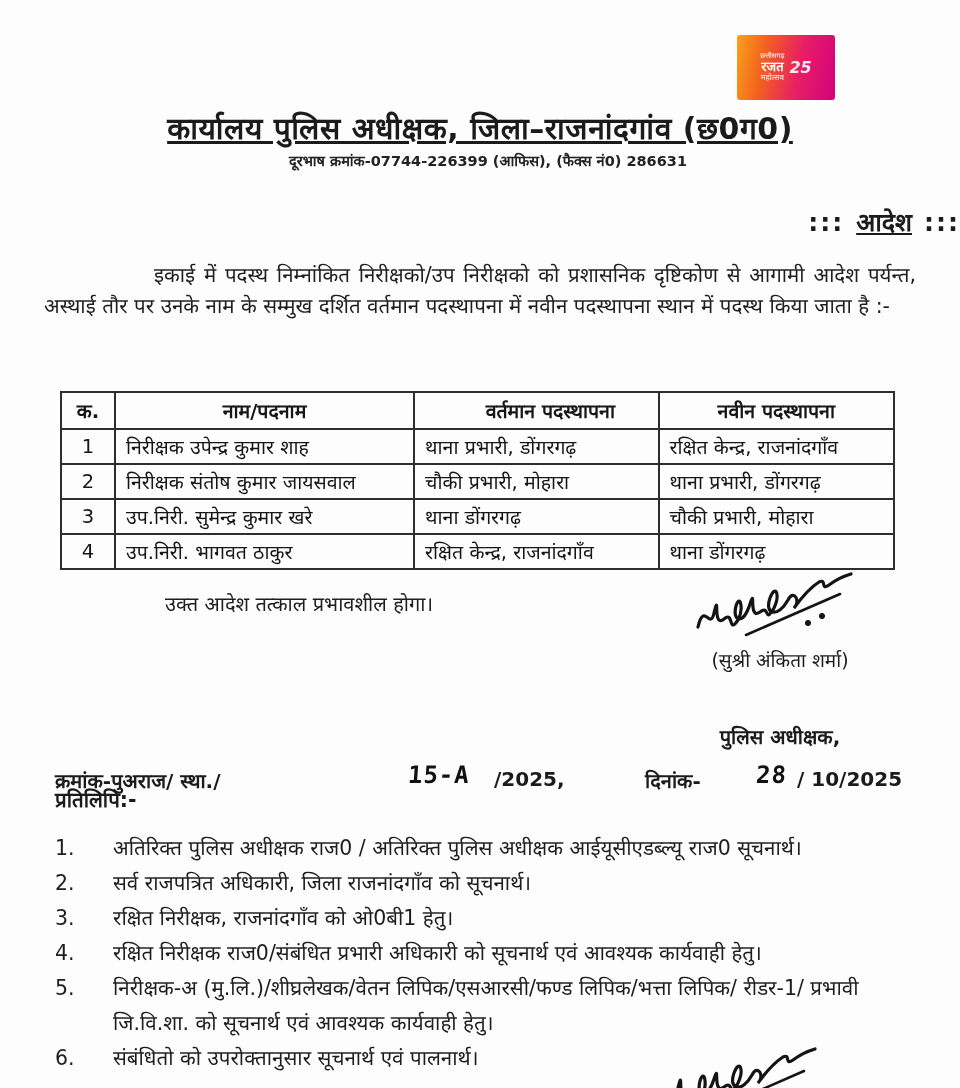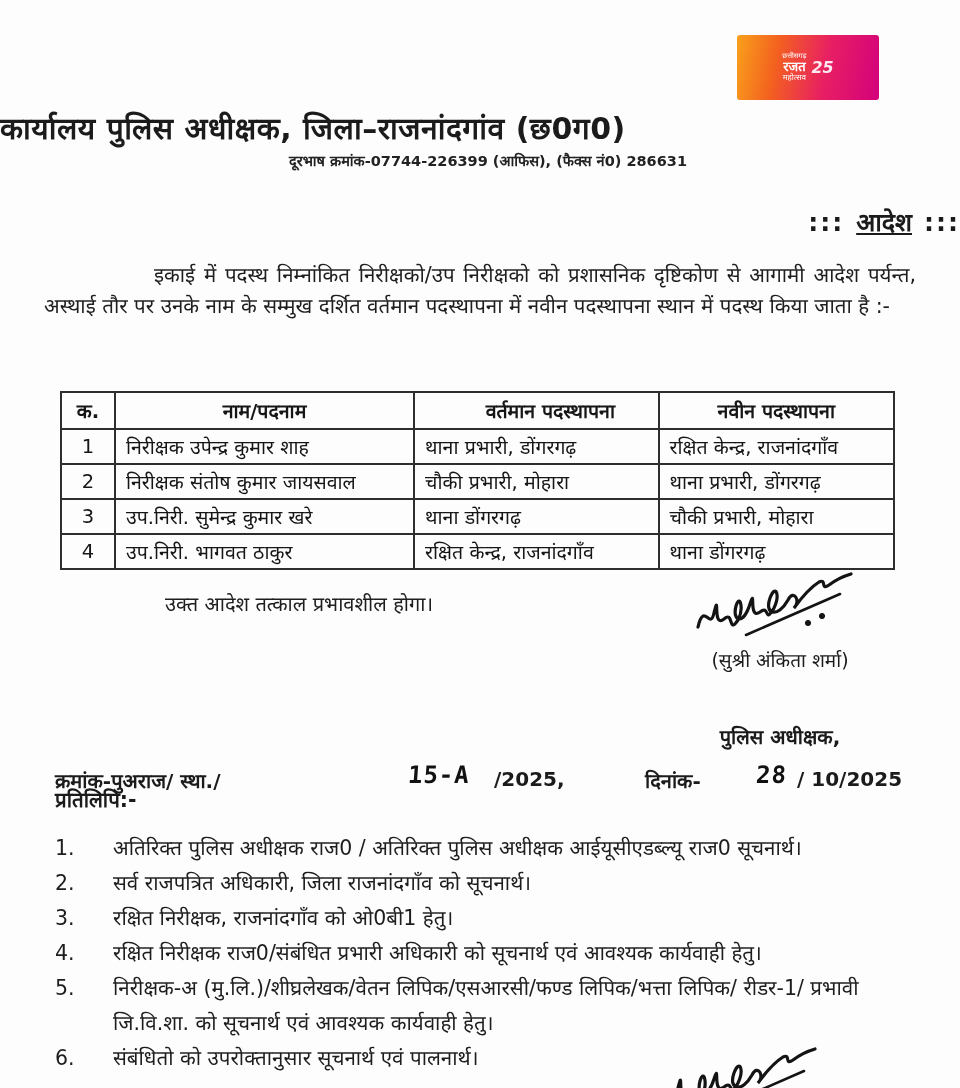--- a/index.html
+++ b/index.html
@@ -9,35 +9,35 @@
     width:960px; height:1088px;
     margin:0 auto;
     background:#fdfdfd;
     color:#1b1b1b;
     font-family:"DejaVu Sans", sans-serif;
     overflow:hidden;
   }
   
   .logo {
     position:absolute; top:35px; left:737px;
-    width:142px; height:65px;
+    width:98px; height:65px;
     background:linear-gradient(100deg,#f9a11b 0%,#f3611f 28%,#e81f63 62%,#d4017c 100%);
     border-radius:3px;
     display:flex; align-items:center; justify-content:center;
     gap:5px; color:#fff;
   }
   .logo-text { display:flex; flex-direction:column; align-items:center; line-height:1.05; }
   .logo-l1 { font-size:7px; }
   .logo-l2 { font-size:13px; font-weight:bold; }
   .logo-l3 { font-size:8px; }
   .logo-num { font-size:16px; font-weight:bold; font-style:italic; opacity:.9; }
   
   .title {
     position:absolute; top:107px; left:0; width:100%;
-    font-size:30px; font-weight:bold; letter-spacing:0.5px;
+    text-align:center; font-size:30px; font-weight:bold; letter-spacing:0.5px;text-decoration:underline;
   }
   .phone {
     position:absolute; top:150px; left:0; width:100%;
     text-align:center; font-size:14.5px; font-weight:bold; color:#222;padding-left:16px;
   }
   
   .order-heading {
     position:absolute; top:204px; left:0; width:100%;
     text-align:right; font-size:25px; font-weight:bold;
   }

